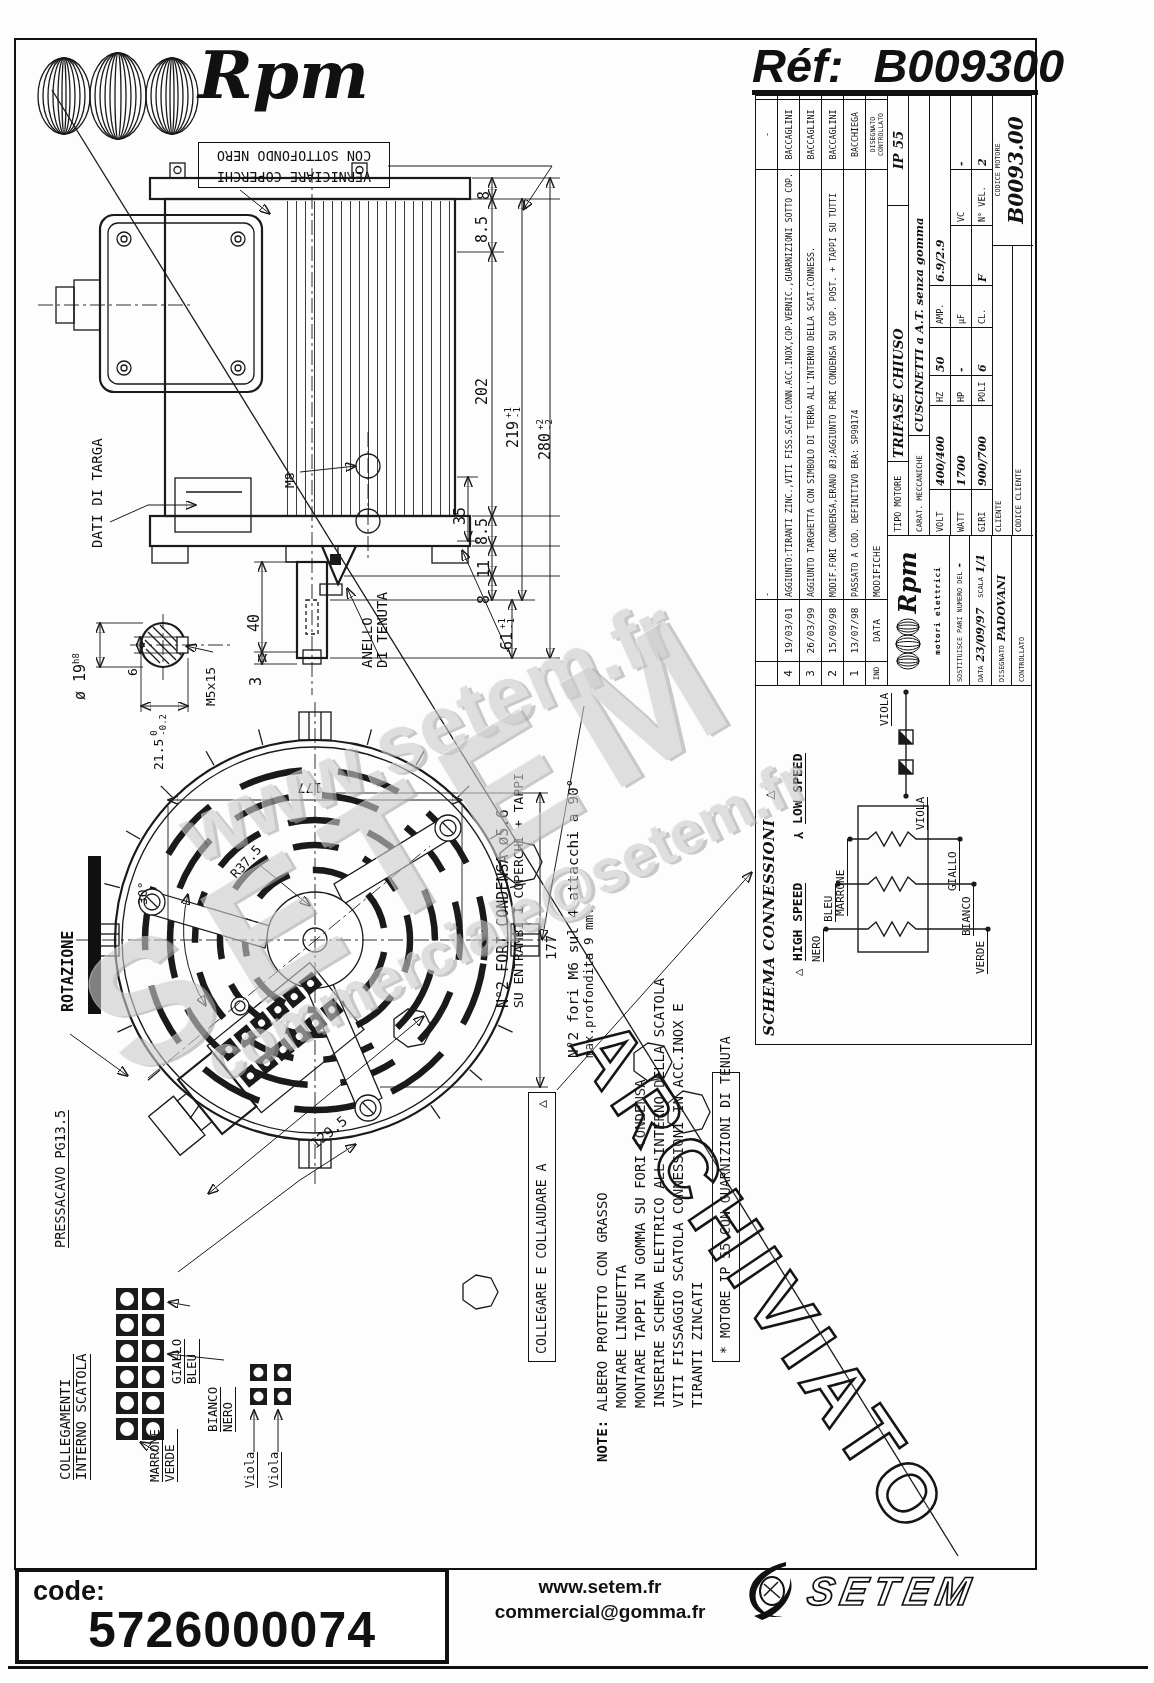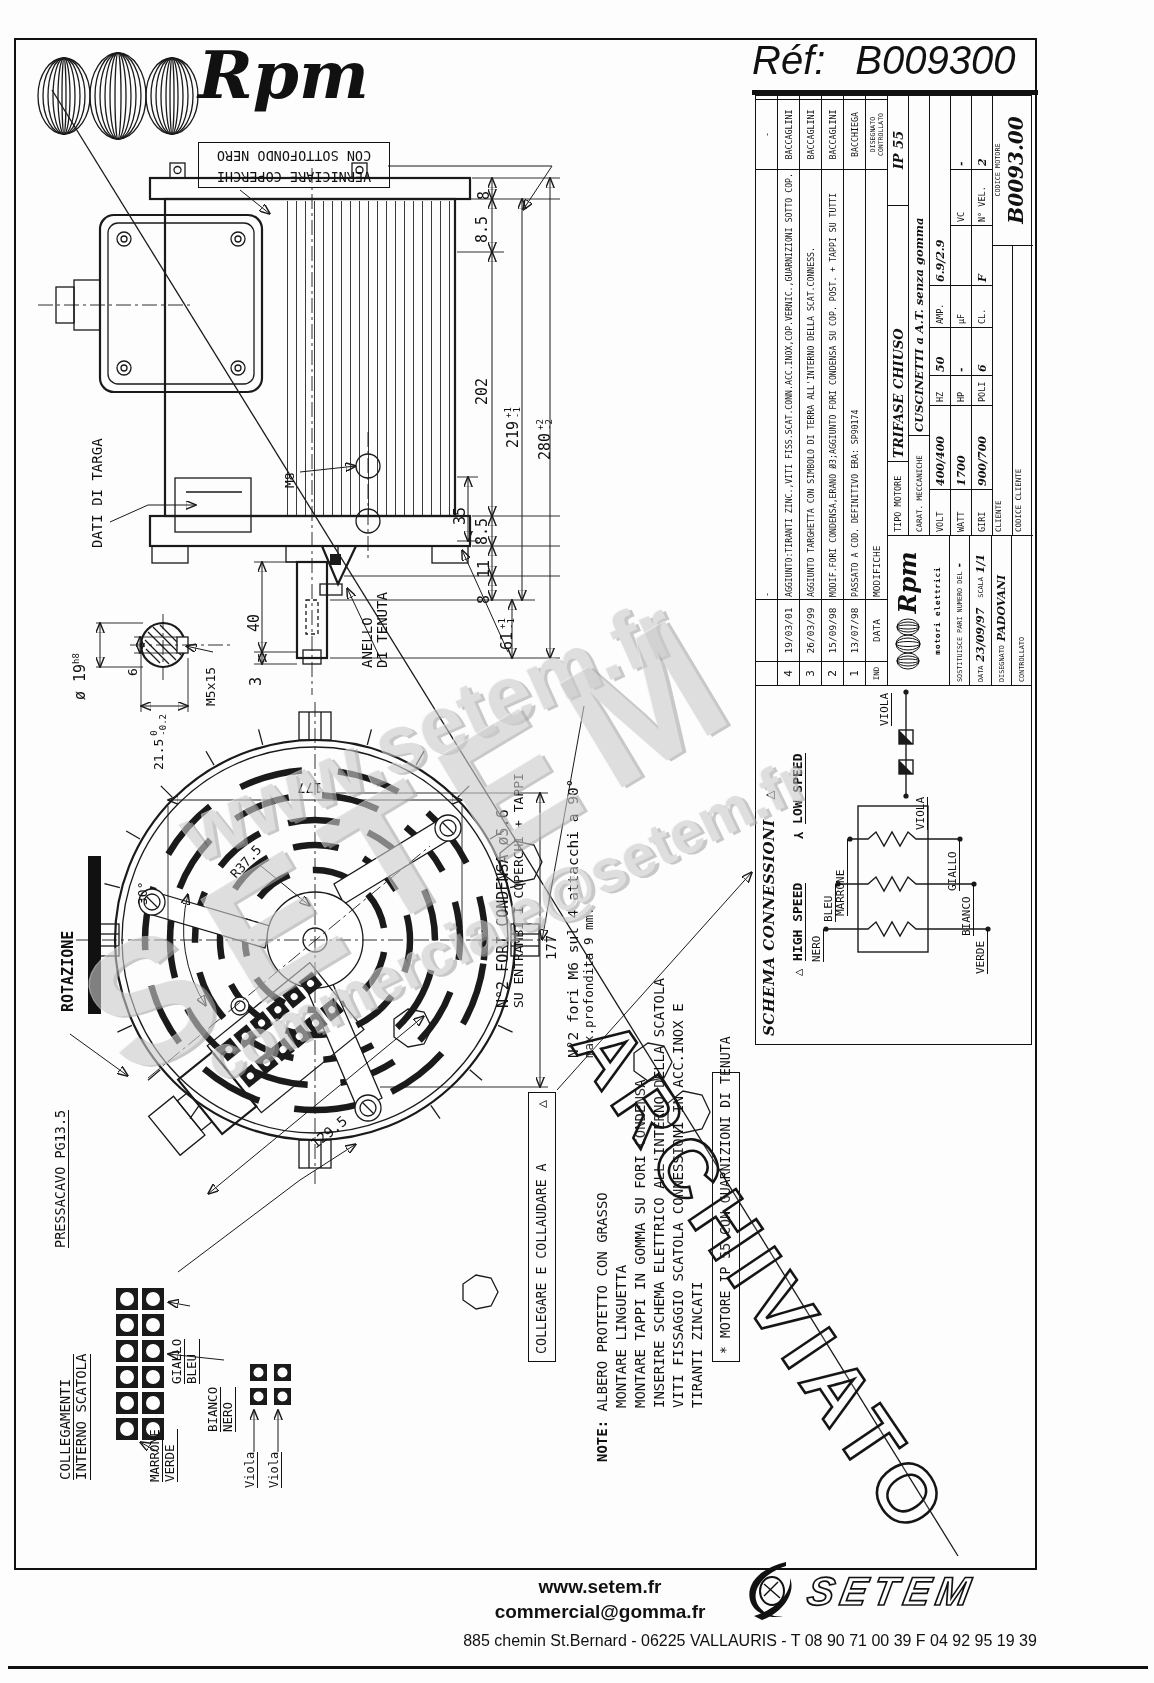--- a/index.html
+++ b/index.html
@@ -30,21 +30,21 @@
             text-align:center;font-size:13.5px;line-height:21px;}
   .bar{position:absolute;background:#111;z-index:10;}
   .ul{border-bottom:1.3px solid #111;}
   .noteblock{font-size:14px;line-height:19px;}
   .noteblock .ind{padding-left:54px;}
   .cbox{border:1.7px solid #111;display:flex;align-items:center;justify-content:space-between;
         padding:0 7px;font-size:13.2px;}
   .smtxt{font-size:13px;}
   
   .refblock{position:absolute;left:752px;top:38px;z-index:12;display:flex;gap:30px;align-items:baseline;
-            font-family:"Liberation Sans",sans-serif;font-style:italic;font-weight:normal;font-size:40px;}
+            font-family:"Liberation Sans",sans-serif;font-style:italic;font-weight:bold;font-size:47px;}
   .refline{position:absolute;left:752px;top:90px;width:286px;height:5px;background:#111;z-index:12;}
   .rpmtext{position:absolute;left:198px;top:36px;font-family:"DejaVu Serif",serif;
            font-style:italic;font-weight:bold;font-size:66px;z-index:12;}
   
   .strip{position:absolute;left:755px;top:1045px;width:950px;height:277px;
          transform-origin:0 0;transform:rotate(-90deg);z-index:20;font-size:9px;}
   .schema{position:absolute;left:0;top:0;width:360px;height:277px;border:1.6px solid #111;}
   .sc-title{position:absolute;left:8px;top:4px;font-family:"DejaVu Serif",serif;font-weight:bold;
             font-style:italic;font-size:15px;letter-spacing:.5px;}
   .sc-warn{font-style:normal;font-family:"DejaVu Sans Mono",monospace;margin-left:14px;font-size:15px;}
@@ -674,27 +674,30 @@
       </div>
     </div>
   </div>
 
   <div class="wm wm1">www.setem.fr</div>
   <div class="wm wm2">SETEM</div>
   <div class="wm wm3">commerciale@setem.fr</div>
   <div class="wm wm4">ARCHIVIATO</div>
 
   <div class="footline"></div>
+  <div class="codebox">
+    <div class="codelab">code:</div>
+    <div class="codeval">5726000074</div>
+  </div>
   <div class="fcenter" style="top:1576px">www.setem.fr</div>
   <div class="fcenter" style="top:1601px">commercial@gomma.fr</div>
   <div class="slogo">
     <svg width="64" height="66" viewBox="0 0 64 66">
       <path d="M46,4 C20,10 6,26 10,42 C13,55 30,62 44,58 C30,60 18,52 16,42 C13,28 27,14 46,8 Z" fill="#111"></path>
       <path d="M14,58 C34,52 52,36 50,20 C56,34 44,54 22,62 Z" fill="#111"></path>
       <ellipse cx="32" cy="33" rx="12" ry="14" fill="none" stroke="#111" stroke-width="2"></ellipse>
       <line x1="24" y1="26" x2="40" y2="40" stroke="#111" stroke-width="1.4"></line>
       <line x1="24" y1="38" x2="38" y2="24" stroke="#111" stroke-width="1.4"></line>
     </svg>
     <span class="slogo-text">SETEM</span>
   </div>
-  <div class="address">885 chemin St.Bernard  -  06225 VALLAURIS  -  T 08 90 71 00 39   F 04 92 95 19 39</div>
 
 </div>
 
 </body></html>

